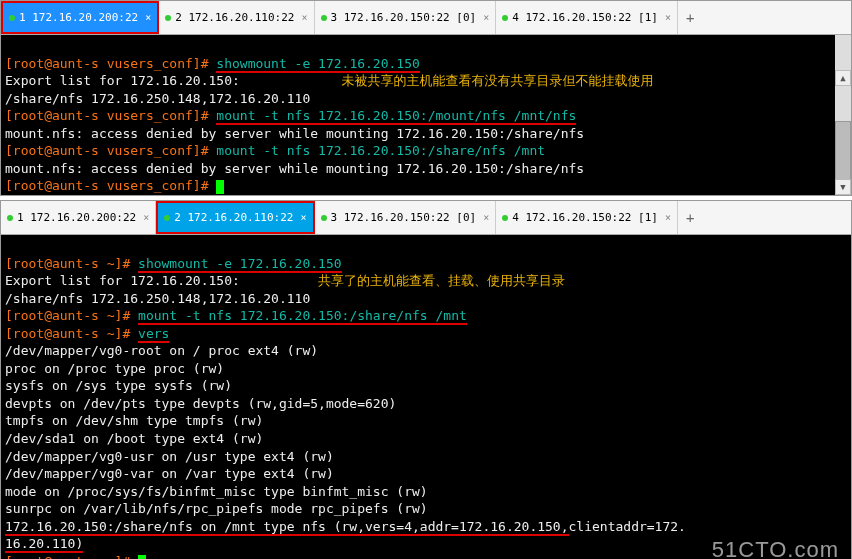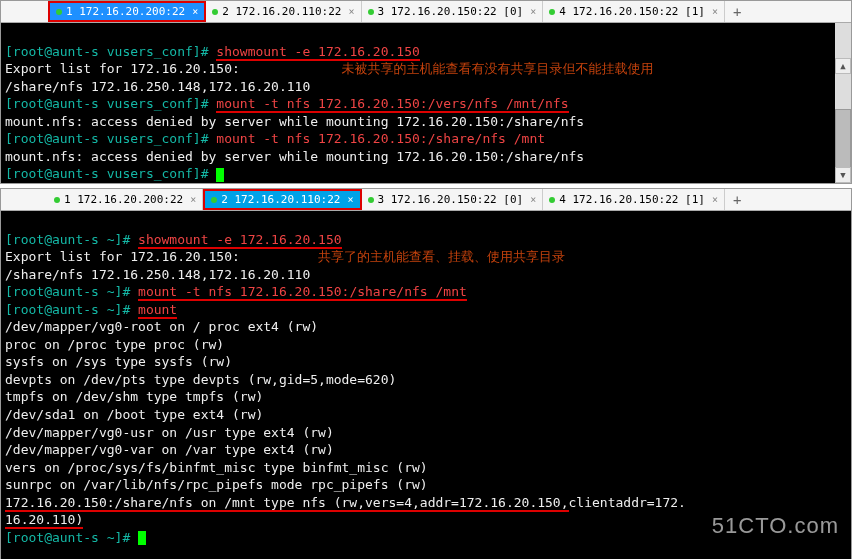--- a/index.html
+++ b/index.html
@@ -12,22 +12,21 @@
     .panel {
       border: 1px solid #999;
       margin-bottom: 4px;
       background: #fff;
     }
     .tabbar {
       display: flex;
       align-items: stretch;
       background: #f5f5f5;
       border-bottom: 1px solid #aaa;
-      height: 22px;
-      padding-left: 47px;
+      height: 34px;
     }
     .tab {
       display: flex;
       align-items: center;
       padding: 0 6px;
       border-right: 1px solid #ccc;
       background: #f5f5f5;
       font-size: 11px;
       cursor: pointer;
       gap: 4px;
@@ -86,24 +85,24 @@
       display: flex;
       align-items: center;
       justify-content: center;
       font-size: 9px;
       color: #555;
     }
     .scroll-thumb {
       background: #bbb;
       border: 1px solid #999;
     }
-    .prompt { color: #14b8a6; }
-    .cmd { color: #ef4444; }
+    .prompt { color: #f97316; }
+    .cmd { color: #14b8a6; }
     .ul-red { border-bottom: 2px solid #d00; }
-    .note-red { color: #c2410c; }
+    .note-red { color: #eab308; }
     .cursor {
       display: inline-block;
       width: 8px;
       height: 14px;
       background: #0f0;
       vertical-align: middle;
     }
     .watermark {
       position: absolute;
       right: 12px;
@@ -142,21 +141,21 @@
       <span class="tab-close">×</span>
     </div>
     <div class="tab-add">
       <span>+</span>
     </div>
   </div>
   <div class="term" style="height:160px;">
 <span class="prompt">[root@aunt-s vusers_conf]# </span><span class="cmd ul-red">showmount -e 172.16.20.150</span>
 <span>Export list for 172.16.20.150:</span>             <span class="note-red">未被共享的主机能查看有没有共享目录但不能挂载使用</span>
 <span>/share/nfs 172.16.250.148,172.16.20.110</span>
-<span class="prompt">[root@aunt-s vusers_conf]# </span><span class="cmd ul-red">mount -t nfs 172.16.20.150:/vers/nfs /mnt/nfs</span>
+<span class="prompt">[root@aunt-s vusers_conf]# </span><span class="cmd ul-red">mount -t nfs 172.16.20.150:/mount/nfs /mnt/nfs</span>
 <span>mount.nfs: access denied by server while mounting 172.16.20.150:/share/nfs</span>
 <span class="prompt">[root@aunt-s vusers_conf]# </span><span class="cmd">mount -t nfs 172.16.20.150:/share/nfs /mnt</span>
 <span>mount.nfs: access denied by server while mounting 172.16.20.150:/share/nfs</span>
 <span class="prompt">[root@aunt-s vusers_conf]# </span><span class="cursor"></span>
     <div class="scrollbar">
       <div class="scroll-btn">▲</div>
       <div class="scroll-thumb" style="height:110px;"></div>
       <div class="scroll-btn" style="position:absolute;bottom:0;left:0;right:0;">▼</div>
     </div>
   </div>
@@ -186,30 +185,30 @@
     </div>
     <div class="tab-add">
       <span>+</span>
     </div>
   </div>
   <div class="term" style="min-height:340px;">
 <span class="prompt">[root@aunt-s ~]# </span><span class="cmd ul-red">showmount -e 172.16.20.150</span>
 <span>Export list for 172.16.20.150:</span>          <span class="note-red">共享了的主机能查看、挂载、使用共享目录</span>
 <span>/share/nfs 172.16.250.148,172.16.20.110</span>
 <span class="prompt">[root@aunt-s ~]# </span><span class="cmd ul-red">mount -t nfs 172.16.20.150:/share/nfs /mnt</span>
-<span class="prompt">[root@aunt-s ~]# </span><span class="cmd ul-red">mount</span>
+<span class="prompt">[root@aunt-s ~]# </span><span class="cmd ul-red">vers</span>
 <span>/dev/mapper/vg0-root on / proc ext4 (rw)</span>
 <span>proc on /proc type proc (rw)</span>
 <span>sysfs on /sys type sysfs (rw)</span>
 <span>devpts on /dev/pts type devpts (rw,gid=5,mode=620)</span>
 <span>tmpfs on /dev/shm type tmpfs (rw)</span>
 <span>/dev/sda1 on /boot type ext4 (rw)</span>
 <span>/dev/mapper/vg0-usr on /usr type ext4 (rw)</span>
 <span>/dev/mapper/vg0-var on /var type ext4 (rw)</span>
-<span>vers on /proc/sys/fs/binfmt_misc type binfmt_misc (rw)</span>
+<span>mode on /proc/sys/fs/binfmt_misc type binfmt_misc (rw)</span>
 <span>sunrpc on /var/lib/nfs/rpc_pipefs mode rpc_pipefs (rw)</span>
 <span class="ul-red">172.16.20.150:/share/nfs on /mnt type nfs (rw,vers=4,addr=172.16.20.150,</span><span>clientaddr=172.</span>
 <span class="ul-red">16.20.110)</span>
 <span class="prompt">[root@aunt-s ~]# </span><span class="cursor"></span>
     <div class="watermark">
       <div class="w1">51CTO.com</div>
     </div>
   </div>
 </div>
 

